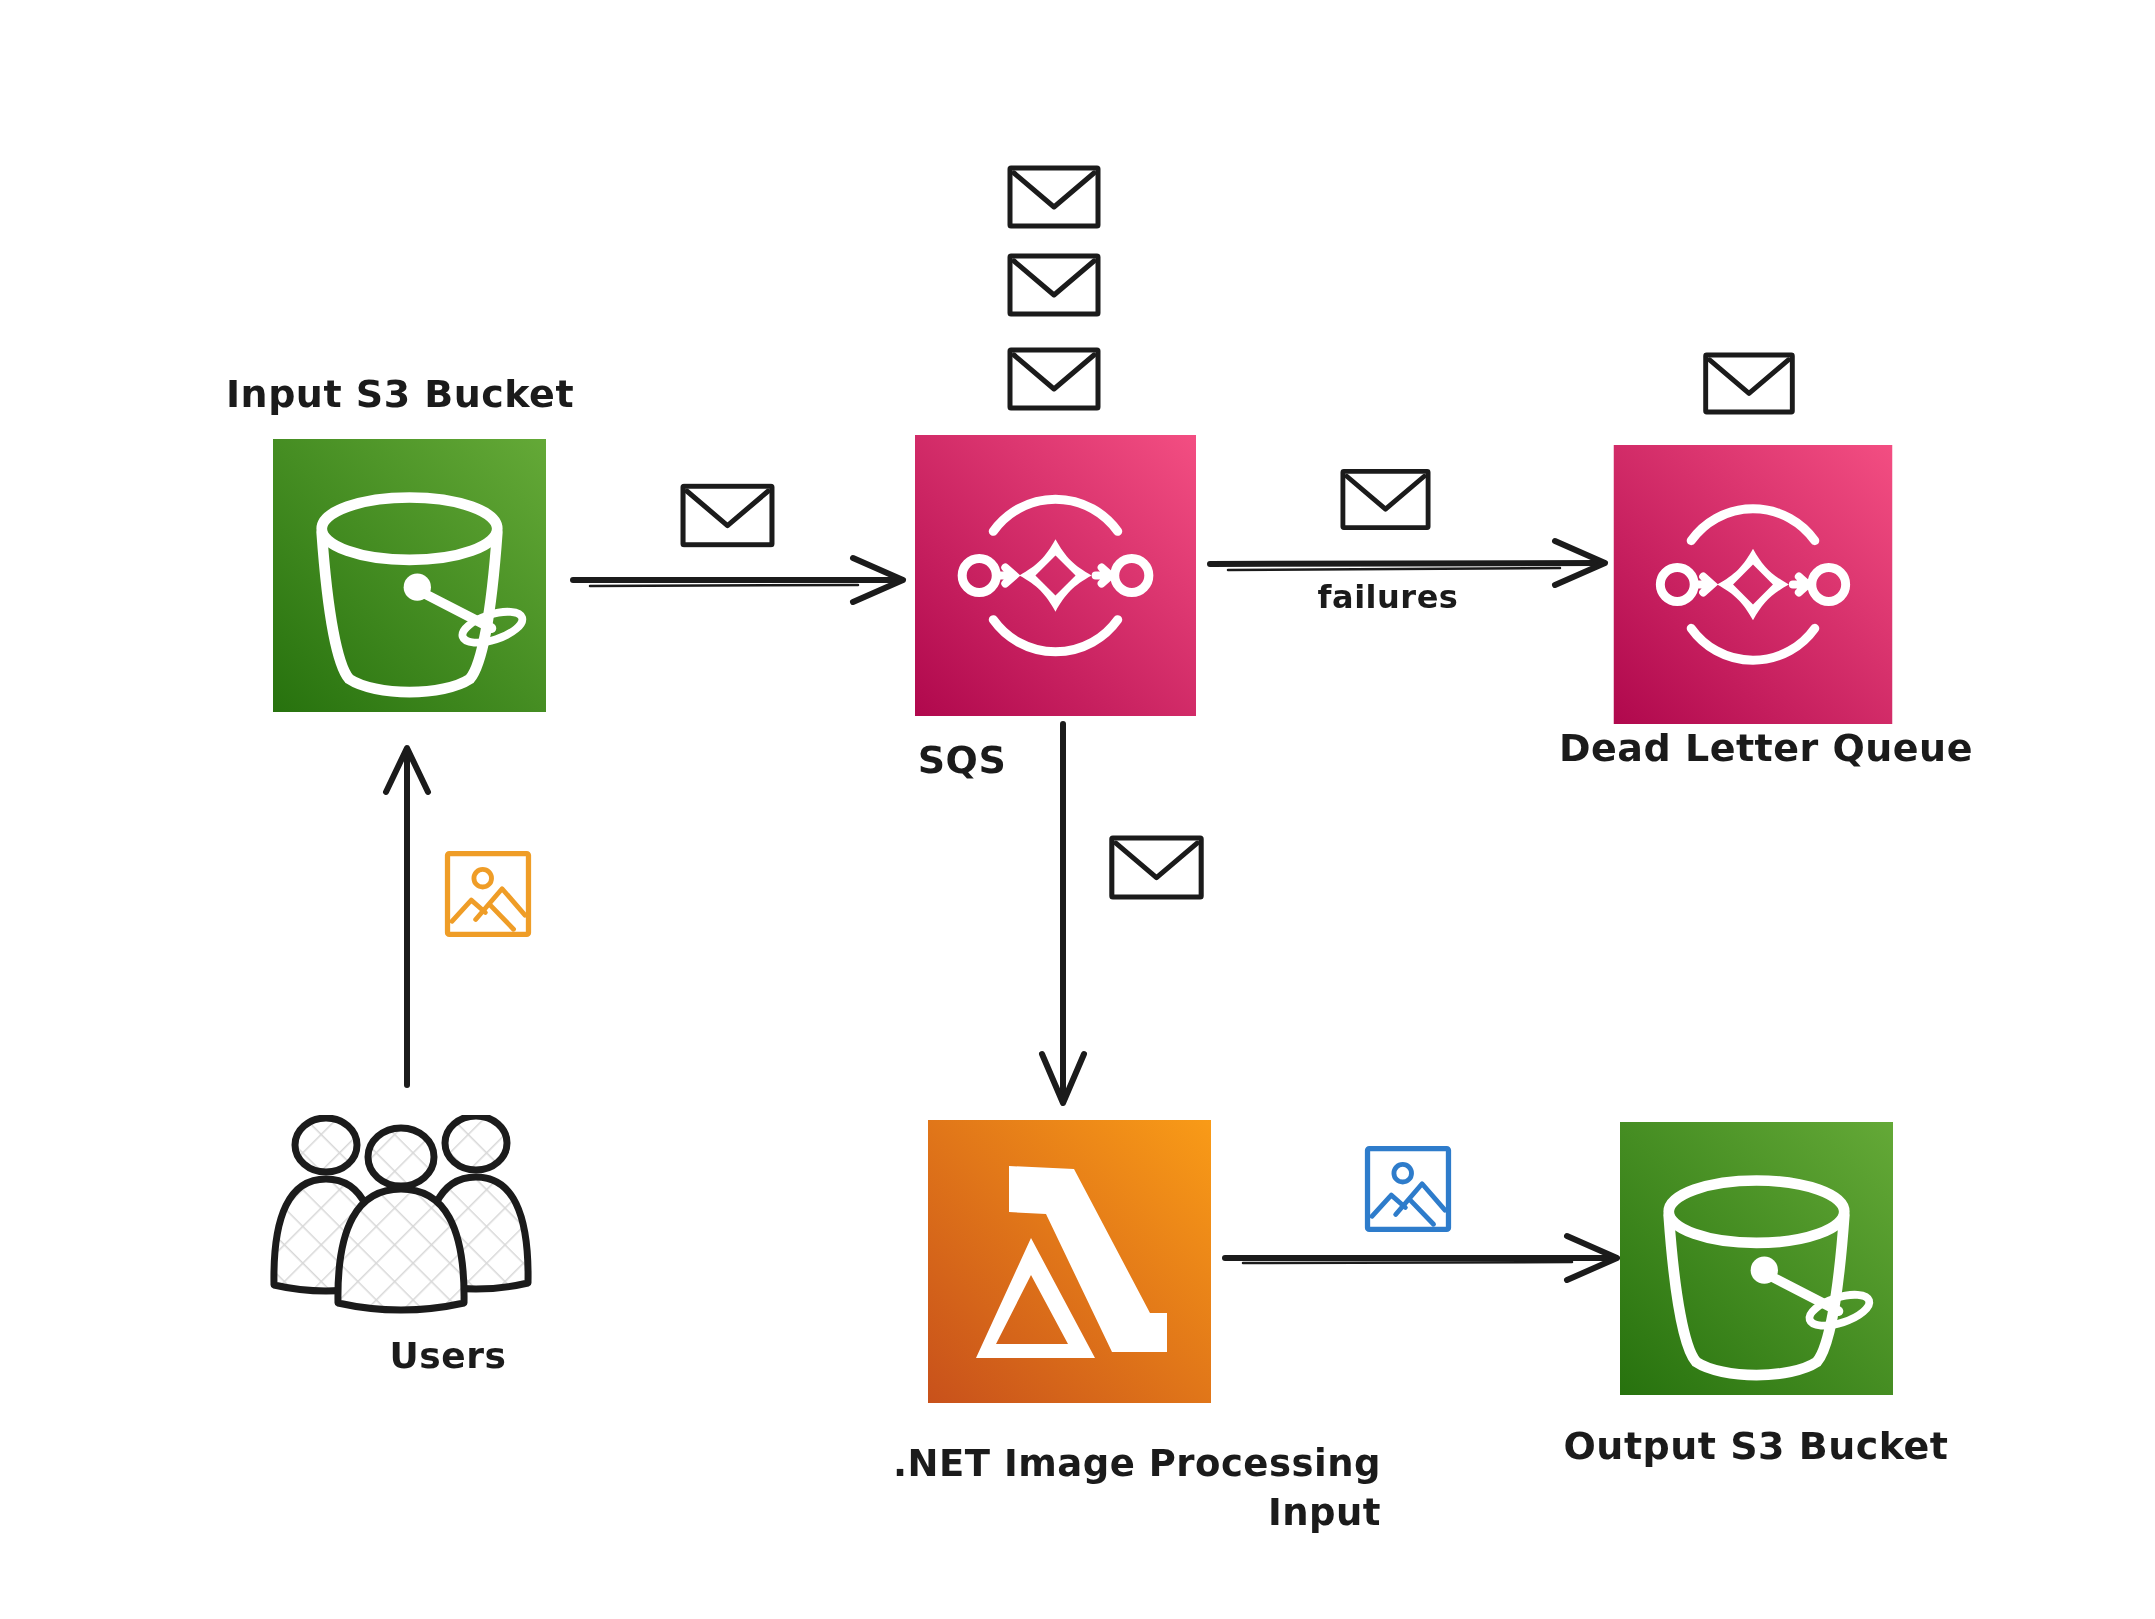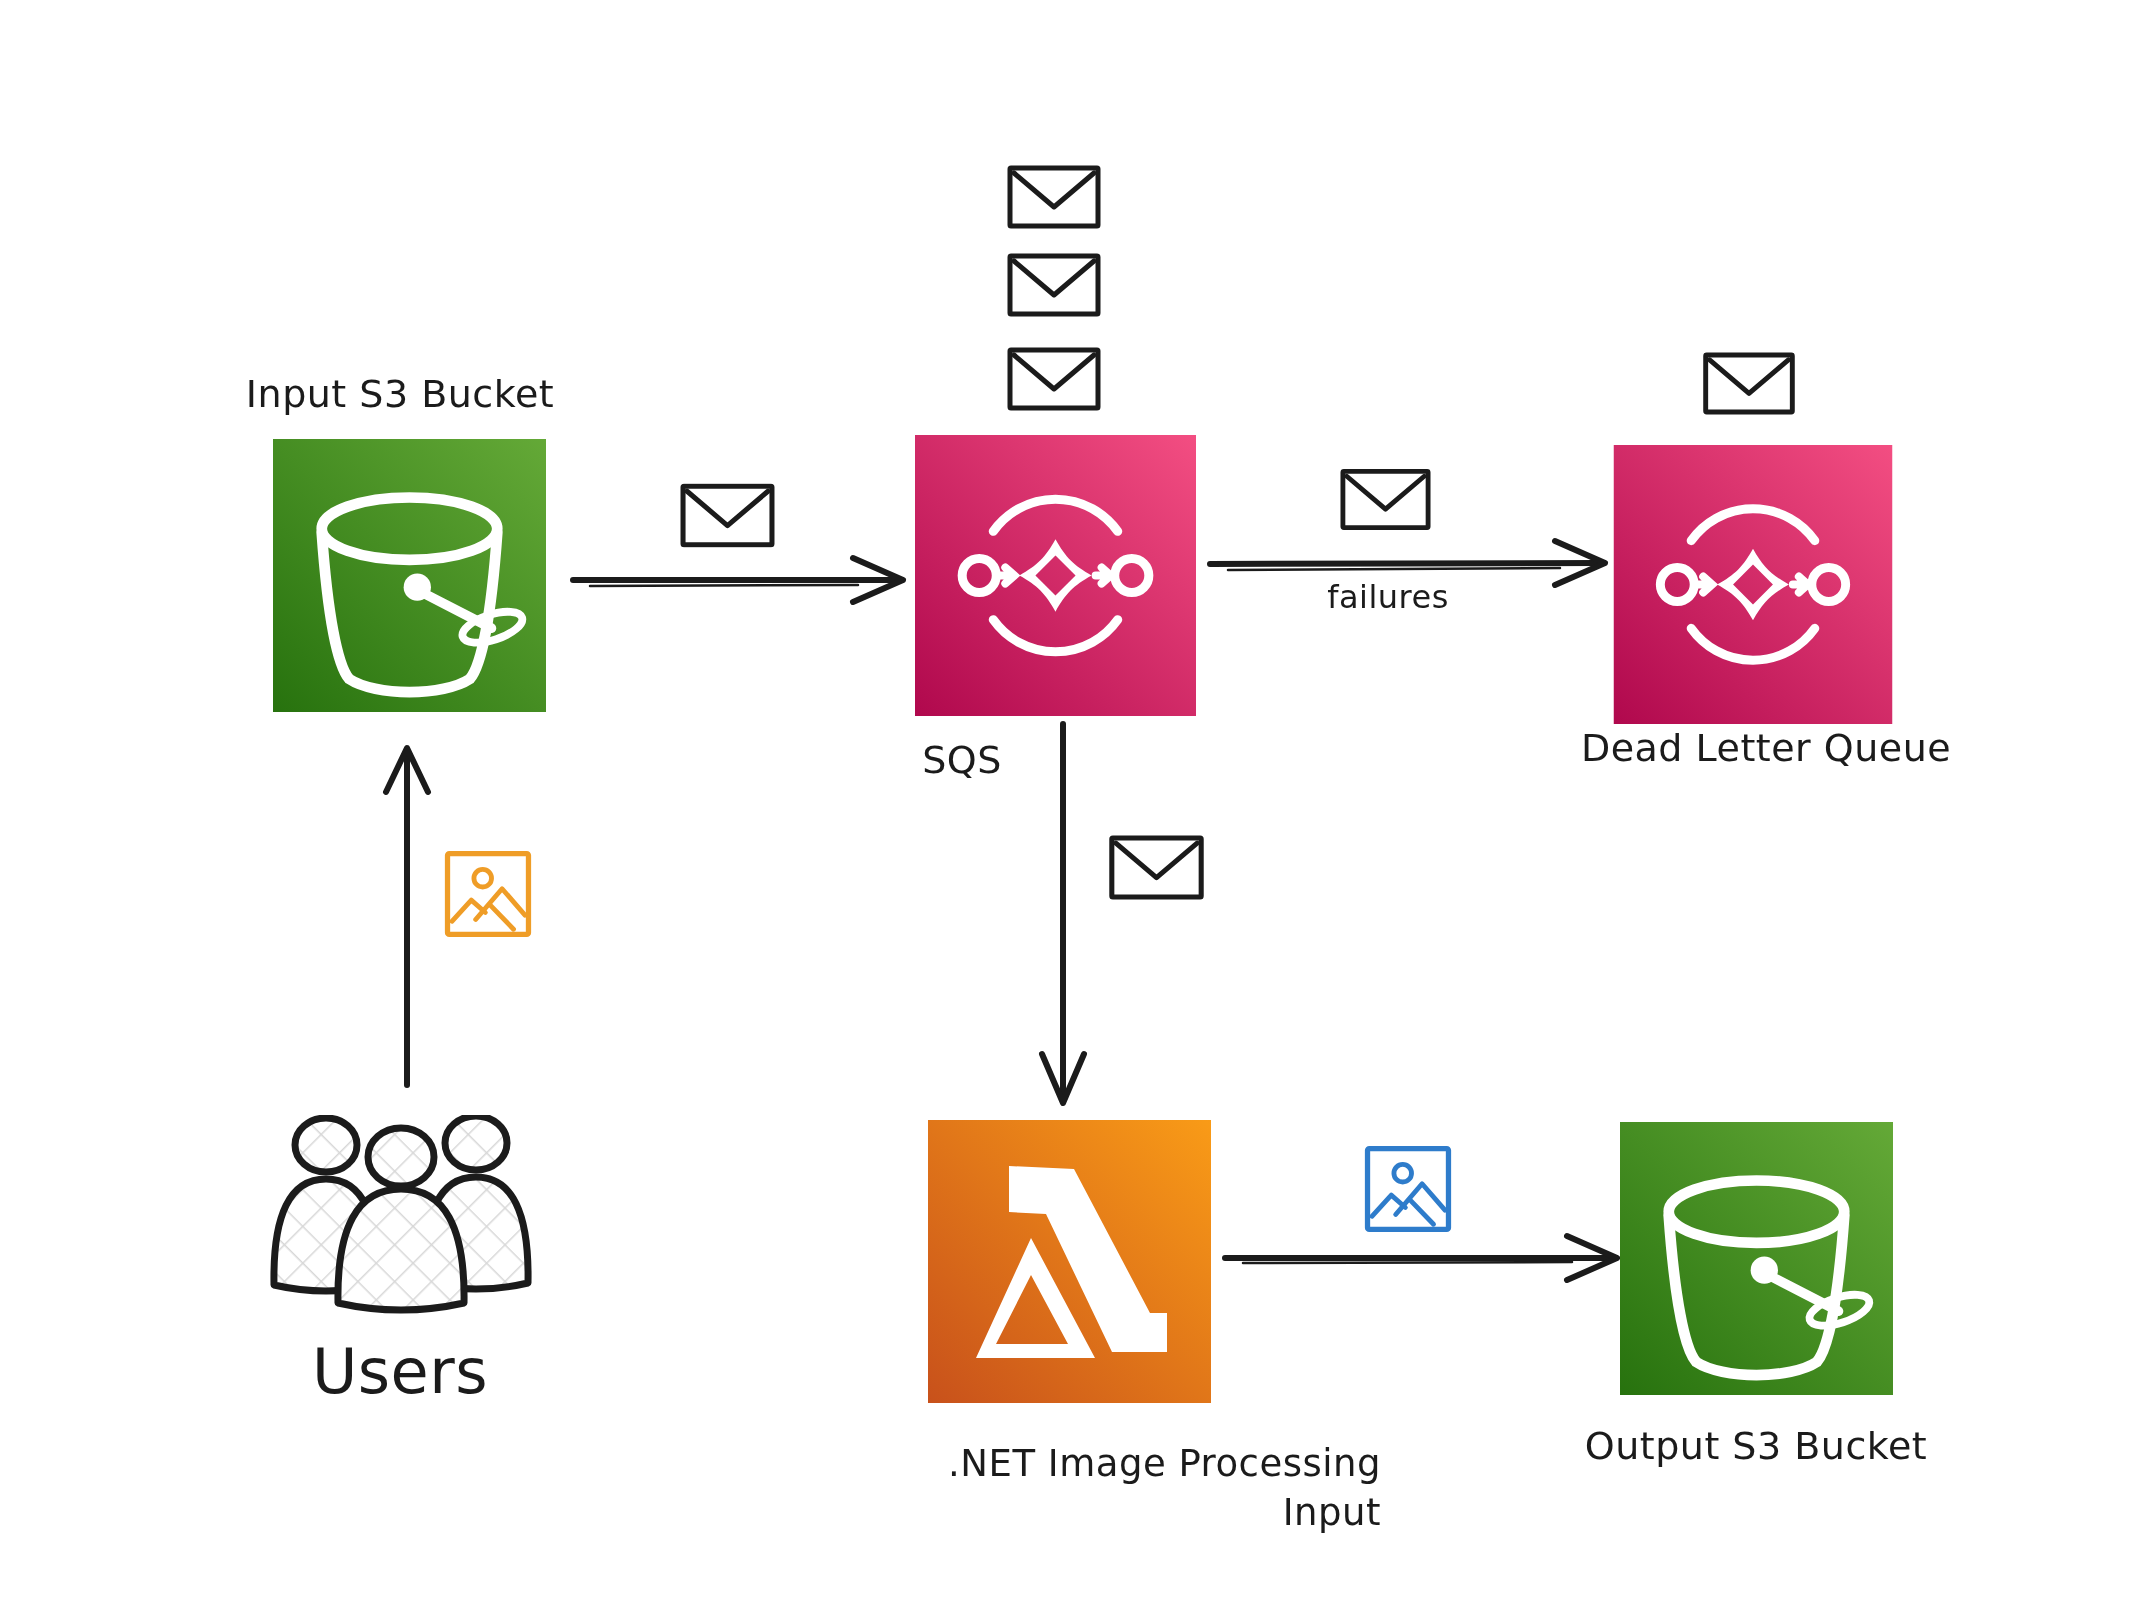--- a/index.html
+++ b/index.html
@@ -12,24 +12,25 @@
     overflow:hidden;
   }
   .abs{position:absolute;}
   .node-icon svg{display:block;width:100%;height:100%;}
   .diagram-label{
     position:absolute;
     transform:translateX(-50%);
     white-space:nowrap;
     color:var(--ink,#1b1b1b);
     letter-spacing:0.5px;
+    font-weight:bold;
   }
   .lbl-38{font-size:38px;}
   .lbl-36{font-size:32px;}
-  .lbl-54{font-size:62px;}
+  .lbl-54{font-size:36px;margin-left:48px;}
   .lbl-37{font-size:37px;line-height:1.32;text-align:right;white-space:normal;width:620px;}
   #arrow-layer{position:absolute;left:0;top:0;width:2155px;height:1619px;pointer-events:none;}
   #arrow-layer path{stroke:var(--ink,#1b1b1b);fill:none;stroke-linecap:round;stroke-linejoin:round;}
   .msg svg,.imgicon svg{display:block;width:100%;height:100%;}
 </style>
 </head>
 <body>
 
 <div id="canvas">
 

